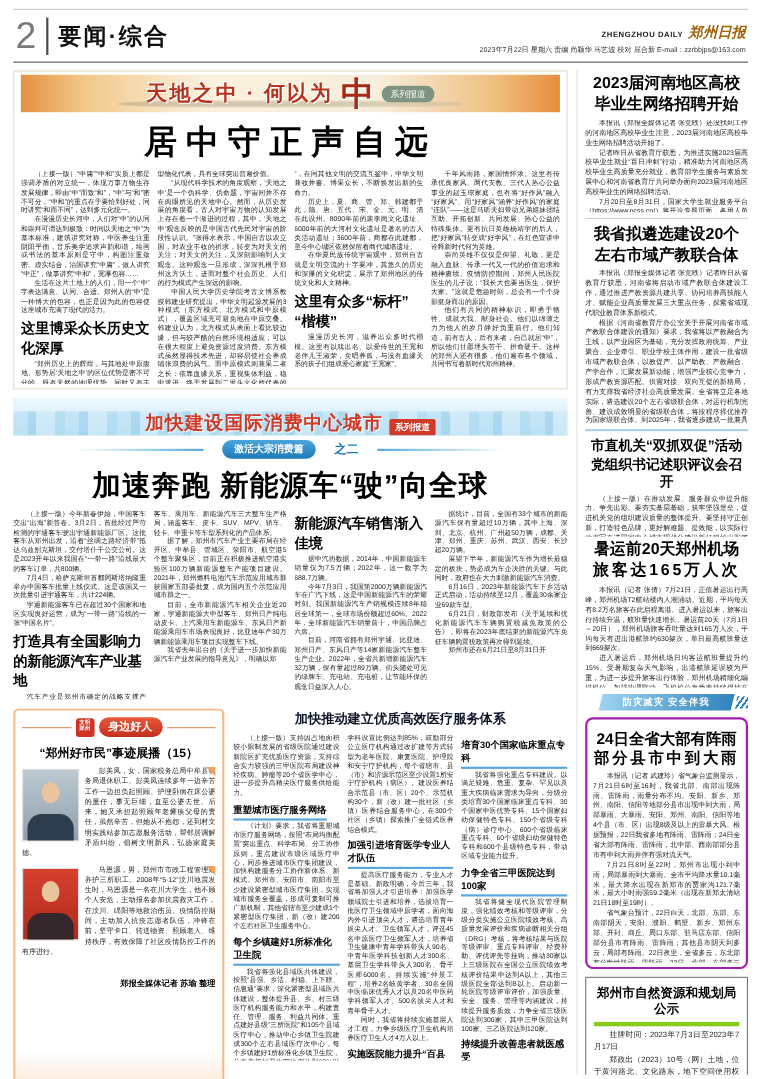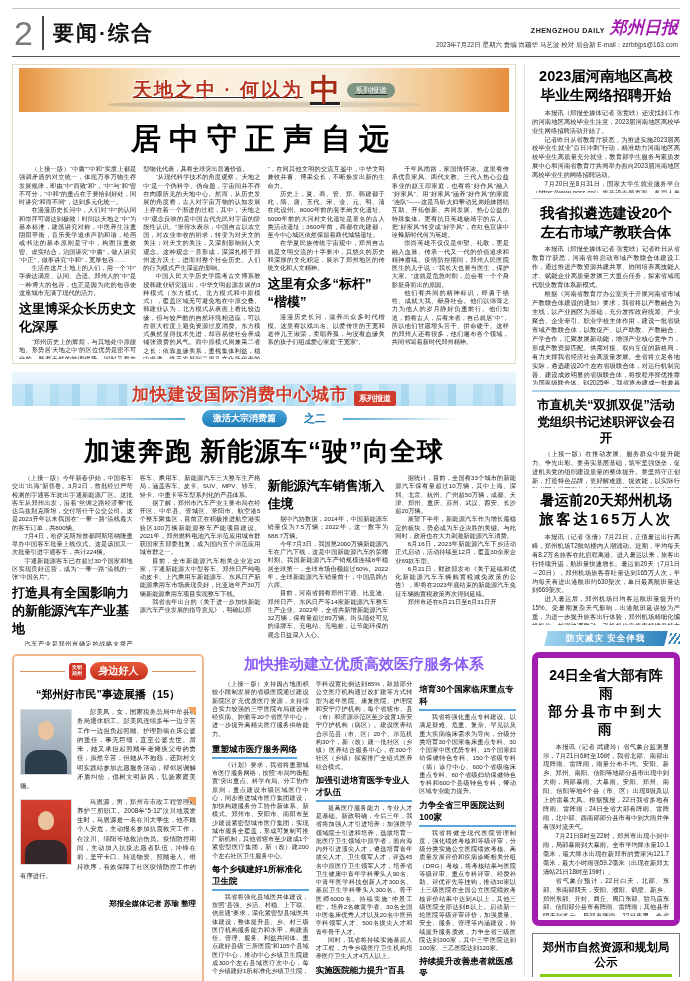--- a/index.html
+++ b/index.html
@@ -10,36 +10,36 @@
   .topline{height:1px;background:#c6c6c6;margin-bottom:7px;}
   .masthead{display:flex;align-items:flex-end;justify-content:space-between;
             padding:0 2px 6px 2px;border-bottom:1.5px solid #555;}
   .mh-left{display:flex;align-items:center;gap:9px;}
   .page-num{font-size:34px;color:#7a7a7a;line-height:1;font-weight:400;}
   .mh-divider{width:2px;height:34px;background:#4a4a4a;}
   .section-title{font-size:21px;font-weight:700;color:#101010;letter-spacing:2px;}
   .mh-right{text-align:right;}
   .paper{display:flex;align-items:baseline;gap:5px;justify-content:flex-end;}
   .paper-en{font-size:7px;font-weight:700;color:#222;letter-spacing:.5px;}
-  .paper-cn{font-size:17px;font-weight:900;color:#a21caf;font-family:"Liberation Serif","DejaVu Serif",serif;font-style:italic;}
+  .paper-cn{font-size:13px;font-weight:900;color:#a16207;font-family:"Liberation Serif","DejaVu Serif",serif;font-style:italic;}
   .dateline{font-size:6.5px;color:#333;margin-top:2px;}
   
   .content{display:flex;gap:8px;margin-top:7px;}
   .left{width:504px;flex:none;}
   .right{flex:1;border-left:1px solid #e2e2e2;padding-left:7px;height:913px;overflow:hidden;}
   
   .para{margin:0;text-indent:2em;text-align:justify;font-size:6.2px;line-height:1.33;color:#232323;}
   .noindent{text-indent:0;}
   .cols{display:flex;gap:7px;}
   .col{flex:1;overflow:hidden;}
   .subhead{font-weight:900;font-size:13px;text-align:left;margin:3px 0 2px;color:#000;}
   
   .lead{border:1px solid #e6dcc6;padding:3px 6px 4px;}
-  .lead-banner{height:44px;position:relative;display:flex;align-items:center;justify-content:center;gap:7px;
-    background:linear-gradient(90deg,#e6913f 0%,#f2c98c 12%,#faf0dc 34%,#f7eedd 66%,#f0bf80 88%,#e68d3c 100%);text-decoration:underline;}
+  .lead-banner{height:34px;position:relative;display:flex;align-items:center;justify-content:center;gap:7px;
+    background:linear-gradient(90deg,#e6913f 0%,#f2c98c 12%,#faf0dc 34%,#f7eedd 66%,#f0bf80 88%,#e68d3c 100%);}
   .lead-banner::after{content:'';position:absolute;left:18%;right:18%;bottom:3px;height:9px;border-radius:50%;
     background:radial-gradient(ellipse at 30% 50%,#b9a98e 0 30%,transparent 60%),
                radial-gradient(ellipse at 70% 50%,#cbbda0 0 28%,transparent 60%);opacity:.55;}
   .lb-t1{font-size:19px;font-weight:900;color:#b5321c;text-shadow:1px 1px 0 #fff,-1px -1px 0 #fff;letter-spacing:2px;z-index:1;}
   .lb-t2{font-size:30px;font-weight:900;color:#a62b16;text-shadow:1px 1px 0 #fff;z-index:1;}
   .lb-badge{background:#7e9480;color:#fff;font-size:8px;padding:2px 8px;border-radius:9px;z-index:1;}
   .lead-headline{text-align:center;font-size:30px;font-weight:900;letter-spacing:8px;margin:7px 0 5px;color:#000;}
   .lead .col{height:194px;}
   
   .nev{margin-top:8px;}
@@ -73,40 +73,40 @@
   .photo.blue{background:linear-gradient(180deg,#bcc9d2,#8fa0ad);}
   .photo.red{background:linear-gradient(180deg,#d6402f,#b02a1c);}
   .photo::before{content:'';position:absolute;top:11px;left:50%;transform:translateX(-50%);width:16px;height:19px;
     border-radius:50% 50% 46% 46%;background:#e9c49f;z-index:2;}
   .photo::after{content:'';position:absolute;bottom:-2px;left:50%;transform:translateX(-50%);width:42px;height:26px;
     border-radius:13px 13px 0 0;background:#2e3d4d;}
   .photo.red::after{background:#33272b;}
   .bio .para{font-size:6.4px;line-height:1.45;}
   .cit-credit{text-align:right;font-size:7.5px;font-weight:700;margin-top:19px;color:#000;}
   .med{flex:1;min-width:0;}
-  .med-headline{text-align:center;font-size:15px;font-weight:900;margin:1px 0 6px;color:#8b5cf6;}
+  .med-headline{text-align:center;font-size:12px;font-weight:900;margin:1px 0 6px;color:#0f172a;}
   .med .col{height:296px;}
   .med .subhead{display:inline-block;text-align:left;font-size:8.5px;border-bottom:2px solid #5aa7dd;padding-bottom:1px;margin:4px 0 2px;}
   
   .r-art{margin-bottom:3px;}
   .r-head{text-align:center;font-weight:900;font-size:14.5px;line-height:1.3;margin:3px 0 4px;color:#000;}
   .r-head span{display:block;}
   .r-head.sm{font-size:12.5px;}
   .r-head .ls{letter-spacing:2.5px;}
   .r-body{overflow:hidden;}
   .r-body .para{font-size:6.3px;line-height:1.42;}
   .h-jobs{height:84px;} .h-union{height:140px;} .h-shuang{height:38px;} .h-airport{height:92px;} .h-weather{height:173px;}
   .sep{border-top:1px solid #cfcfcf;margin:5px 0;}
   .sep.blue{border-top:2px solid #a9cfe9;}
   .safety-banner{margin:6px auto 6px;width:120px;height:15px;transform:skewX(-14deg);position:relative;
     background:linear-gradient(90deg,#9ed3f0,#2f84bd);display:flex;align-items:center;justify-content:center;}
   .safety-banner span{transform:skewX(14deg);color:#fff;font-size:8.5px;font-weight:800;letter-spacing:1px;white-space:nowrap;}
   .safety-banner::after{content:'';position:absolute;right:-16px;top:2px;width:13px;height:11px;
     background:repeating-linear-gradient(115deg,#2f84bd 0 2px,transparent 2px 4.5px);}
-  .weather-box{border:6px solid #a21caf;border-radius:7px;padding:5px 5px 4px;}
+  .weather-box{border:2px solid #a21caf;border-radius:7px;padding:5px 5px 4px;}
   .weather-box .r-head{font-size:14px;}
   .notice-box{border:1.5px solid #777;padding:6px 7px 5px;margin-top:7px;}
   .notice-title{text-align:center;font-weight:800;font-size:11.5px;border-bottom:4px solid #84cc16;padding-bottom:4px;margin-bottom:4px;color:#000;}
   .notice-body .para{font-size:7px;line-height:1.55;}
 </style>
 </head>
 <body>
 
 <div class="page">
   <div class="topline"></div>

